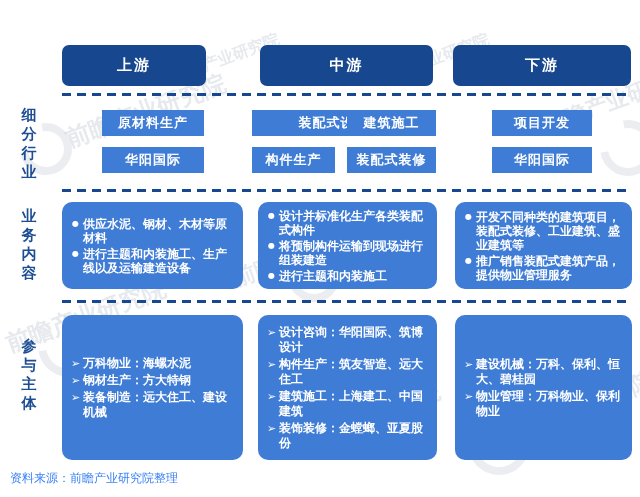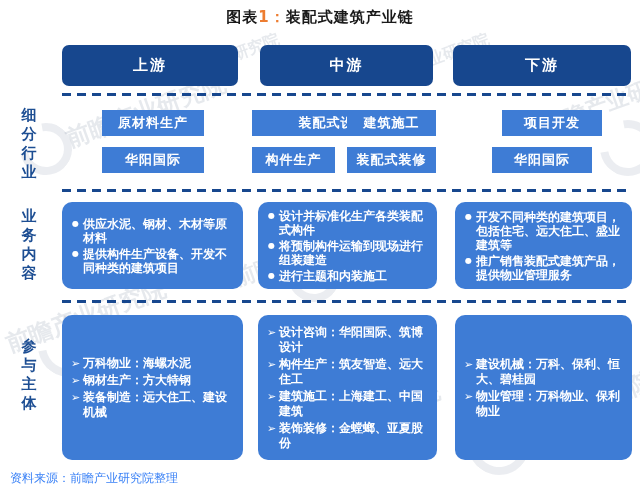--- a/index.html
+++ b/index.html
@@ -63,24 +63,23 @@
       <div class="wm" style="left: 290px; top: 402px; font-size: 22px;">前瞻产业研究院</div>
       <div class="wm" style="left: 490px; top: 392px; font-size: 24px;">前瞻产业研究院</div>
       <div class="wm" style="left: 60px; top: 415px; font-size: 18px;">前瞻产业研究院</div>
       <div class="wm-ring" style="left: 20px; top: 123px; width: 36px; height: 36px;"></div>
       <div class="wm-ring" style="left: 288px; top: 250px; width: 36px; height: 36px;"></div>
       <div class="wm-ring" style="left: 38px; top: 315px; width: 46px; height: 46px;"></div>
       <div class="wm-ring" style="left: 468px; top: 413px; width: 46px; height: 46px;"></div>
       <div class="wm-ring" style="left: 600px; top: 120px; width: 40px; height: 40px;"></div>
     </div>
 
-  <div class="title"><span>图表</span><span class="accent">1：</span><span>装配式建筑产业链</span></div>
 
   <div id="headers">
-      <div class="hdr" style="left: 62px; width: 176px;">上游</div>
+      <div class="hdr" style="left: 62px; width: 144px;">上游</div>
       <div class="hdr" style="left: 260px; width: 173px;">中游</div>
       <div class="hdr" style="left: 453px; width: 178px;">下游</div>
     </div>
   <div id="dashes">
       <div class="dash" style="top: 93px;"></div>
       <div class="dash" style="top: 189px;"></div>
       <div class="dash" style="top: 300px;"></div>
     </div>
   <div id="rails">
       <div class="rail" style="top: 106px;">细
@@ -96,52 +95,52 @@
 主
 体</div>
     </div>
   <div id="subind">
       <div class="sbox" style="left: 102px; width: 102px; top: 110px;">原材料生产</div>
       <div class="sbox" style="left: 102px; width: 102px; top: 147px;">华阳国际</div>
       <div class="sbox" style="left: 252px; width: 83px; top: 110px; padding-left: 40px;">装配式设计</div>
       <div class="sbox" style="left: 347px; width: 89px; top: 110px;">建筑施工</div>
       <div class="sbox" style="left: 252px; width: 83px; top: 147px;">构件生产</div>
       <div class="sbox" style="left: 347px; width: 89px; top: 147px;">装配式装修</div>
-      <div class="sbox" style="left: 492px; width: 100px; top: 110px; margin-left: 10px;">项目开发</div>
+      <div class="sbox" style="left: 492px; width: 100px; top: 110px;">项目开发</div>
       <div class="sbox" style="left: 492px; width: 100px; top: 147px;">华阳国际</div>
     </div>
   <div id="biz">
       <div class="bbox biz c1">
         <div class="bi">
           <span class="mark">●</span>
           <span class="txt">供应水泥、钢材、木材等原材料</span>
         </div>
         <div class="bi">
           <span class="mark">●</span>
-          <span class="txt">提供构件生产设备、开发不同种类的建筑项目</span>
+          <span class="txt">进行主题和内装施工、生产线以及运输建造设备</span>
         </div>
       </div>
       <div class="bbox biz c2">
         <div class="bi">
           <span class="mark">●</span>
           <span class="txt">设计并标准化生产各类装配式构件</span>
         </div>
         <div class="bi">
           <span class="mark">●</span>
           <span class="txt">将预制构件运输到现场进行组装建造</span>
         </div>
         <div class="bi">
           <span class="mark">●</span>
           <span class="txt">进行主题和内装施工</span>
         </div>
       </div>
       <div class="bbox biz c3">
         <div class="bi">
           <span class="mark">●</span>
-          <span class="txt">开发不同种类的建筑项目，包括住宅、远大住工、盛业建筑等</span>
+          <span class="txt">开发不同种类的建筑项目，装配式装修、工业建筑、盛业建筑等</span>
         </div>
         <div class="bi">
           <span class="mark">●</span>
           <span class="txt">推广销售装配式建筑产品，提供物业管理服务</span>
         </div>
       </div>
     </div>
   <div id="par">
       <div class="bbox par c1">
         <div class="bi">

